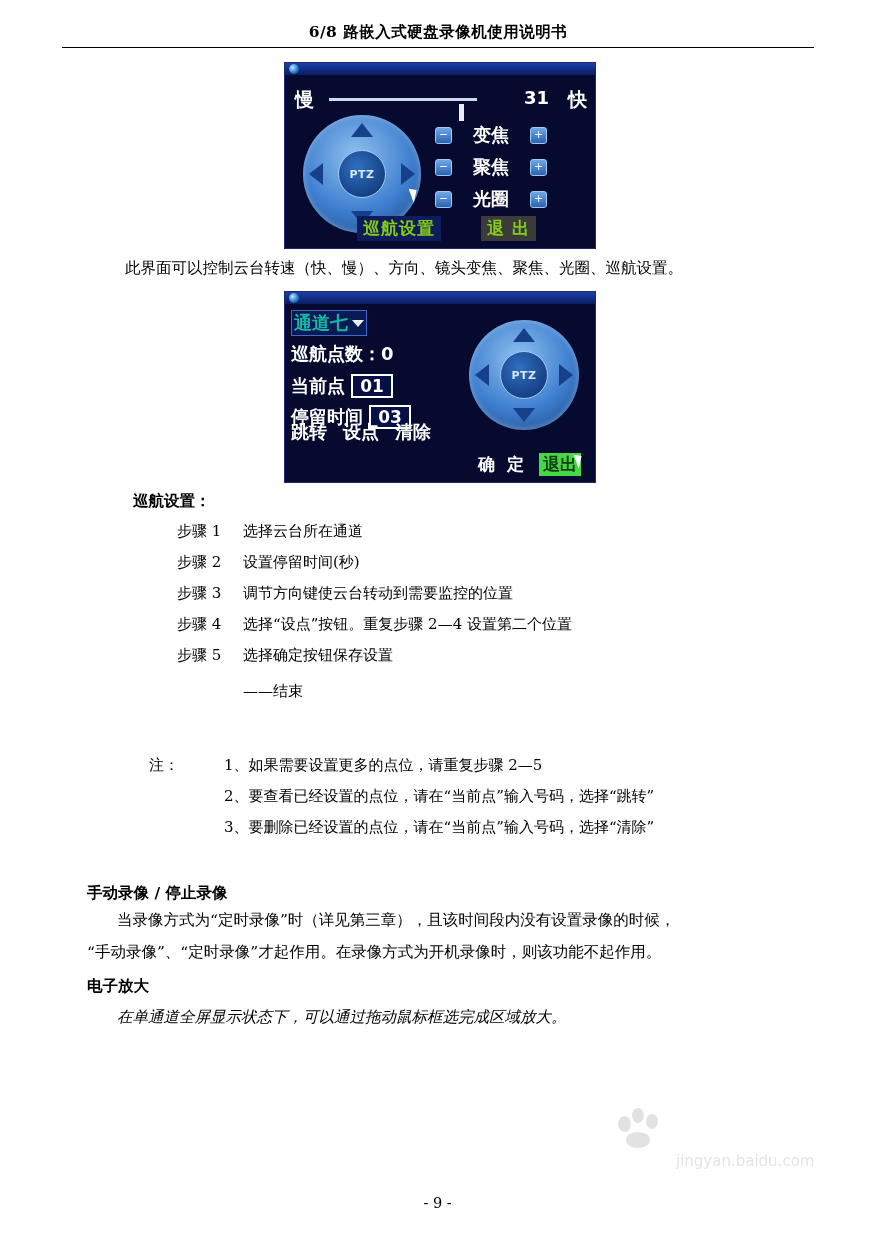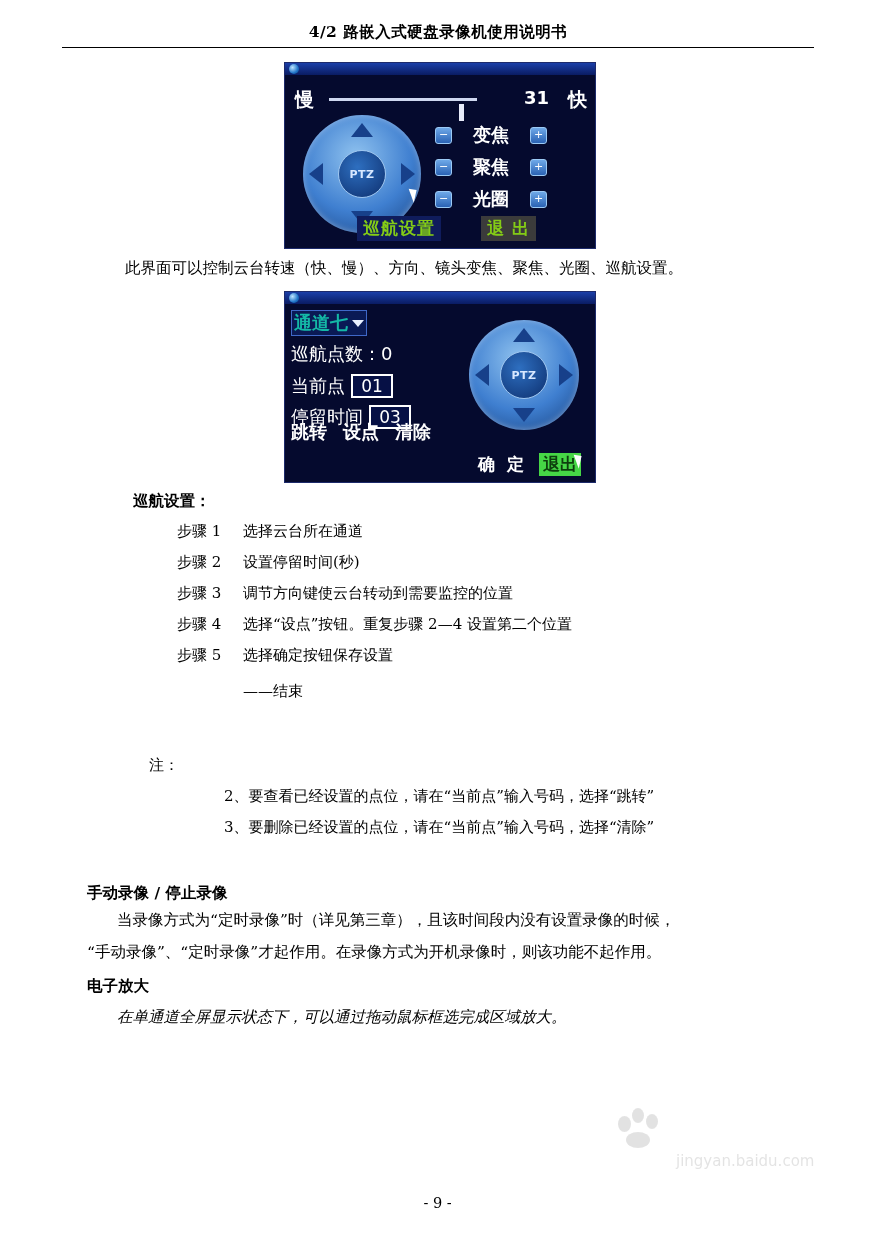--- a/index.html
+++ b/index.html
@@ -226,21 +226,21 @@
     border-top: 7px solid #eaf1ff;
     margin-left: 4px;
   }
   .field-row {
     position: absolute;
     left: 6px;
     display: flex;
     align-items: center;
     color: #fff;
     font-size: 18px;
-    font-weight: normal;
+    font-weight: bold;
     font-family: "DejaVu Sans", sans-serif;
   }
   .field-box {
     margin-left: 6px;
     min-width: 34px;
     text-align: center;
     background: #061045;
     border: 2px solid #ffffff;
     color: #fff;
     font-size: 17px;
@@ -343,21 +343,21 @@
     font-size: 15px;
     color: #c9c9c9;
     font-family: "DejaVu Sans", sans-serif;
   }
 </style>
 </head>
 <body>
 
 <div class="page">
 
-  <div class="header">4/2 路嵌入式硬盘录像机使用说明书</div>
+  <div class="header">6/8 路嵌入式硬盘录像机使用说明书</div>
   <div class="header-rule"></div>
 
   <div class="shot" id="shot1">
     <div class="shot-titlebar">
       <div class="shot-dot"></div>
     </div>
     <div class="body">
       <div class="speed-row">
         <div class="speed-label-left">慢</div>
         <div class="slider-track">
@@ -466,20 +466,21 @@
     <span class="lbl">步骤 4</span><span>选择“设点”按钮。重复步骤 2—4 设置第二个位置</span>
   </div>
   <div class="step" style="left: 177px; top: 646px;">
     <span class="lbl">步骤 5</span><span>选择确定按钮保存设置</span>
   </div>
   <div class="step" style="left: 243px; top: 682px;">
     <span>——结束</span>
   </div>
 
   <div id="note-label">注：</div>
+  <div class="note" style="top: 756px;">1、如果需要设置更多的点位，请重复步骤 2—5</div>
   <div class="note" style="top: 787px;">2、要查看已经设置的点位，请在“当前点”输入号码，选择“跳转”</div>
   <div class="note" style="top: 818px;">3、要删除已经设置的点位，请在“当前点”输入号码，选择“清除”</div>
 
   <div class="ptext" id="h-manual">手动录像 / 停止录像</div>
   <div class="ptext" id="p-manual-1">当录像方式为“定时录像”时（详见第三章），且该时间段内没有设置录像的时候，</div>
   <div class="ptext" id="p-manual-2">“手动录像”、“定时录像”才起作用。在录像方式为开机录像时，则该功能不起作用。</div>
 
   <div class="ptext" id="h-zoom">电子放大</div>
   <div class="ptext" id="p-zoom">在单通道全屏显示状态下，可以通过拖动鼠标框选完成区域放大。</div>
 

